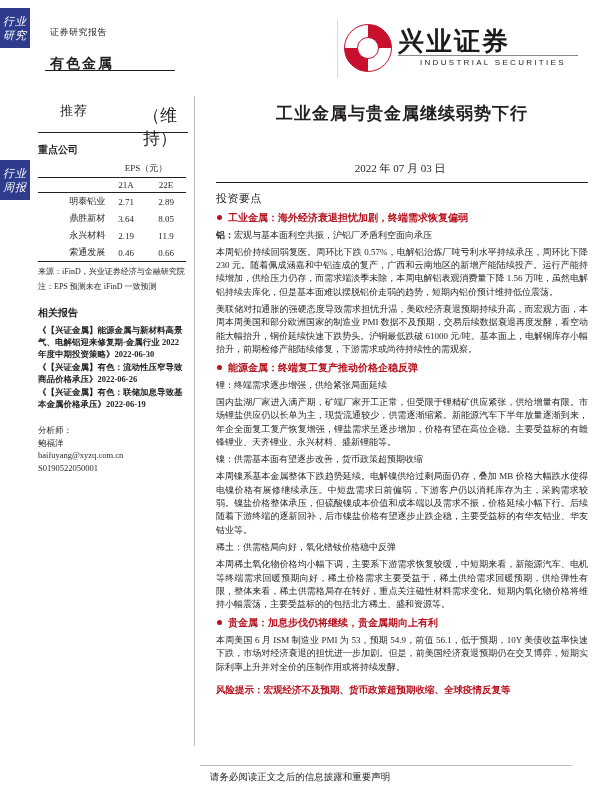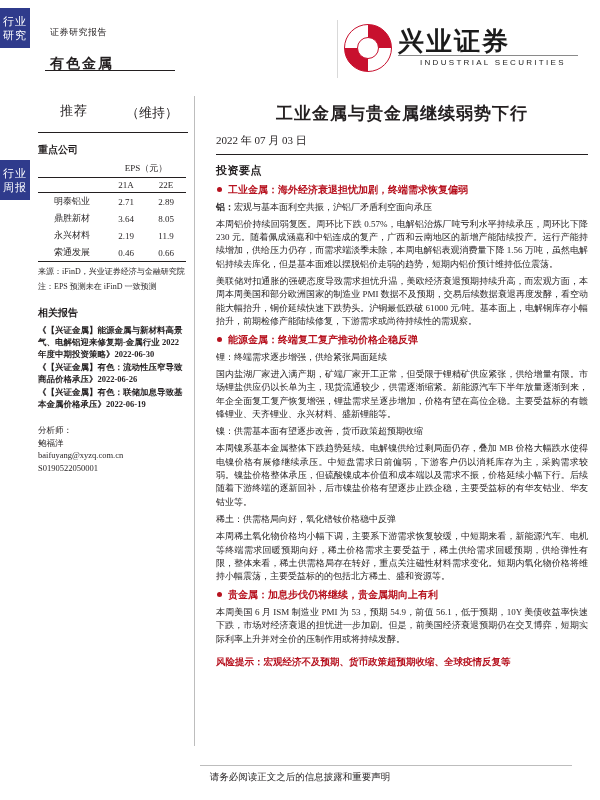--- a/index.html
+++ b/index.html
@@ -10,20 +10,21 @@
     color:#231f20;
     position:relative;
     overflow:hidden;
   }
   .page{position:absolute;inset:0;}
 
   
   .left-bar{
     position:absolute;left:0;top:0;width:30px;height:748px;
     background:#ffffff;
+    font-style:italic;
   }
   .vtab{
     position:absolute;left:0;width:30px;
     background:#2f3b8c;color:#ffffff;
     font-size:11px;line-height:14px;
     text-align:center;
     padding:6px 0;
     letter-spacing:1px;
   }
   .vtab span{display:block;}
@@ -57,43 +58,43 @@
 
   
   .col-left{position:absolute;left:38px;top:100px;width:150px;}
   .col-right{position:absolute;left:216px;top:92px;width:372px;}
 
   .vsep{position:absolute;left:194px;top:96px;width:0;height:650px;border-left:1px solid #bdbdbd;}
 
   
   .rec-row{position:relative;height:28px;font-size:13px;}
   .rec-main{position:absolute;left:22px;top:2px;letter-spacing:1px;}
-  .rec-sub{position:absolute;left:88px;top:4px;font-size:13px;}
+  .rec-sub{position:absolute;left:105px;top:4px;font-size:17px;}
   .hr-thin{border-top:1px solid #231f20;margin:4px 0 8px 0;}
 
   .tbl-title{font-size:10px;font-weight:bold;margin:10px 0 3px 0;}
   table.key{border-collapse:collapse;width:148px;font-size:9px;}
   table.key td,table.key th{padding:2px 1px;text-align:center;}
-  table.key th.left,table.key td.left{text-align:center;}
+  table.key th.left,table.key td.left{text-align:right;}
   .rule-top{border-top:1px solid #231f20;}
   .rule-bot{border-bottom:1px solid #231f20;}
   .src{font-size:8px;line-height:11px;margin-top:4px;color:#231f20;}
 
   .sec-title{font-size:10px;font-weight:bold;margin:14px 0 4px 0;}
   .rel-list{font-size:8.5px;line-height:12px;font-weight:bold;}
   .rel-list div{margin-bottom:1px;}
 
   .analyst{font-size:8.5px;line-height:12.5px;margin-top:14px;}
 
   
   .doc-title{font-size:17px;font-weight:bold;text-align:center;letter-spacing:1px;margin-top:10px;}
-  .doc-date{font-size:11px;text-align:left;margin-top:8px;padding-right:4px;}
+  .doc-date{font-size:11px;text-align:center;margin-top:36px;padding-right:4px;}
   .rule-strong{border-top:1.5px solid #231f20;margin-top:6px;}
 
-  .pts-title{font-size:11px;font-weight:bold;margin:8px 0 4px 0;letter-spacing:.5px;}
+  .pts-title{font-size:11px;font-weight:normal;margin:8px 0 4px 0;letter-spacing:.5px;}
   .bullet{position:relative;padding-left:12px;font-size:10px;line-height:13.5px;margin-top:5px;text-align:justify;}
   .bullet:before{
     content:"";position:absolute;left:1px;top:4px;width:5px;height:5px;border-radius:50%;
     background:#b7121f;
   }
   .bullet .lead{color:#b7121f;font-weight:bold;}
   .para{font-size:9px;line-height:13.3px;margin-top:4px;text-align:justify;}
   .para .tag{font-weight:bold;}
   .risk{font-size:9.5px;font-weight:bold;color:#b7121f;margin-top:10px;}
 

